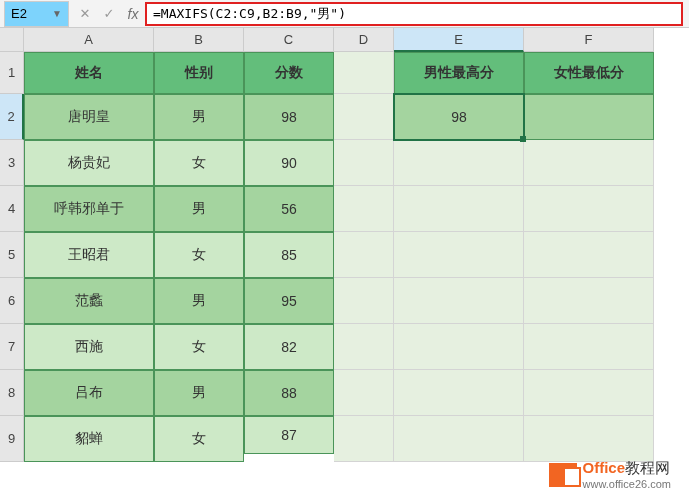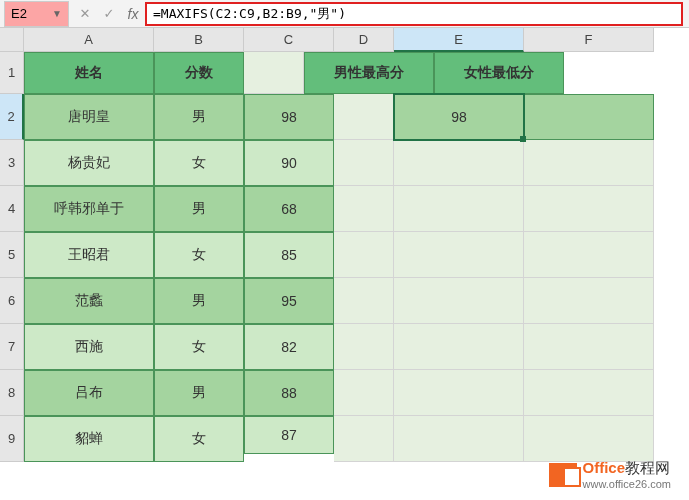--- a/index.html
+++ b/index.html
@@ -1,19 +1,19 @@
 <!DOCTYPE html>
 <html><head>
   <meta charset="utf-8">
   <style>
     * { box-sizing: border-box; margin: 0; padding: 0; }
     body { font-family: "Microsoft YaHei", Arial, sans-serif; font-size: 14px; background: #fff; width: 689px; height: 500px; position: relative; overflow: hidden; }
     
     .formula-bar { display: flex; align-items: center; height: 28px; border-bottom: 1px solid #ccc; background: #f3f3f3; }
-    .name-box { width: 65px; height: 24px; border: 1px solid #ccc; background: #fca5a5; display: flex; align-items: center; padding: 12px 6px; margin: 0 4px; }
+    .name-box { width: 65px; height: 24px; border: 1px solid #ccc; background: #7dd3fc; display: flex; align-items: center; padding: 12px 6px; margin: 0 4px; }
     .name-box-text { flex: 1; font-size: 13px; }
     .name-box-dd { color: #666; font-size: 10px; }
     .fb-btn { width: 24px; height: 24px; display: flex; align-items: center; justify-content: center; color: #999; font-size: 13px; }
     .fb-btn.fx { font-style: italic; color: #737373; font-size: 14px; }
     .formula-wrap { flex: 1; height: 24px; border: 2px solid #e02020; background: #fff; display: flex; align-items: center; padding: 0 6px; margin-right: 6px; }
     .formula-text { font-size: 13px; font-family: Consolas, monospace; }
     
     .sheet { position: relative; }
     .corner { position: absolute; left: 0; top: 0; width: 24px; height: 24px; background: #e6e6e6; border-right: 1px solid #ccc; border-bottom: 1px solid #ccc; z-index: 5; }
     .col-headers { position: absolute; left: 24px; top: 0; height: 24px; display: flex; z-index: 4; }
@@ -71,20 +71,21 @@
       <div class="row-h" style="height: 46px;">4</div>
       <div class="row-h" style="height: 46px;">5</div>
       <div class="row-h" style="height: 46px;">6</div>
       <div class="row-h" style="height: 46px;">7</div>
       <div class="row-h" style="height: 46px;">8</div>
       <div class="row-h" style="height: 46px;">9</div>
     </div>
   <div class="grid" id="grid">
       <div class="gridrow">
         <div class="cell green-hdr" style="width: 130px; height: 42px;">姓名</div>
+        <div class="cell green-hdr" style="width: 90px; height: 42px;">性别</div>
         <div class="cell green-hdr" style="width: 90px; height: 42px;">分数</div>
         <div class="cell" style="width: 60px; height: 42px;"></div>
         <div class="cell green-hdr" style="width: 130px; height: 42px;">男性最高分</div>
         <div class="cell green-hdr" style="width: 130px; height: 42px;">女性最低分</div>
       </div>
       <div class="gridrow">
         <div class="cell green-dark" style="width: 130px; height: 46px;">唐明皇</div>
         <div class="cell green-dark" style="width: 90px; height: 46px;">男</div>
         <div class="cell green-dark" style="width: 90px; height: 46px;">98</div>
         <div class="cell" style="width: 60px; height: 46px;"></div>
@@ -95,21 +96,21 @@
         <div class="cell green-light" style="width: 130px; height: 46px;">杨贵妃</div>
         <div class="cell green-light" style="width: 90px; height: 46px;">女</div>
         <div class="cell green-light" style="width: 90px; height: 46px;">90</div>
         <div class="cell" style="width: 60px; height: 46px;"></div>
         <div class="cell" style="width: 130px; height: 46px;"></div>
         <div class="cell" style="width: 130px; height: 46px;"></div>
       </div>
       <div class="gridrow">
         <div class="cell green-dark" style="width: 130px; height: 46px;">呼韩邪单于</div>
         <div class="cell green-dark" style="width: 90px; height: 46px;">男</div>
-        <div class="cell green-dark" style="width: 90px; height: 46px;">68</div>
+        <div class="cell green-dark" style="width: 90px; height: 46px;">56</div>
         <div class="cell" style="width: 60px; height: 46px;"></div>
         <div class="cell" style="width: 130px; height: 46px;"></div>
         <div class="cell" style="width: 130px; height: 46px;"></div>
       </div>
       <div class="gridrow">
         <div class="cell green-light" style="width: 130px; height: 46px;">王昭君</div>
         <div class="cell green-light" style="width: 90px; height: 46px;">女</div>
         <div class="cell green-light" style="width: 90px; height: 46px;">85</div>
         <div class="cell" style="width: 60px; height: 46px;"></div>
         <div class="cell" style="width: 130px; height: 46px;"></div>

